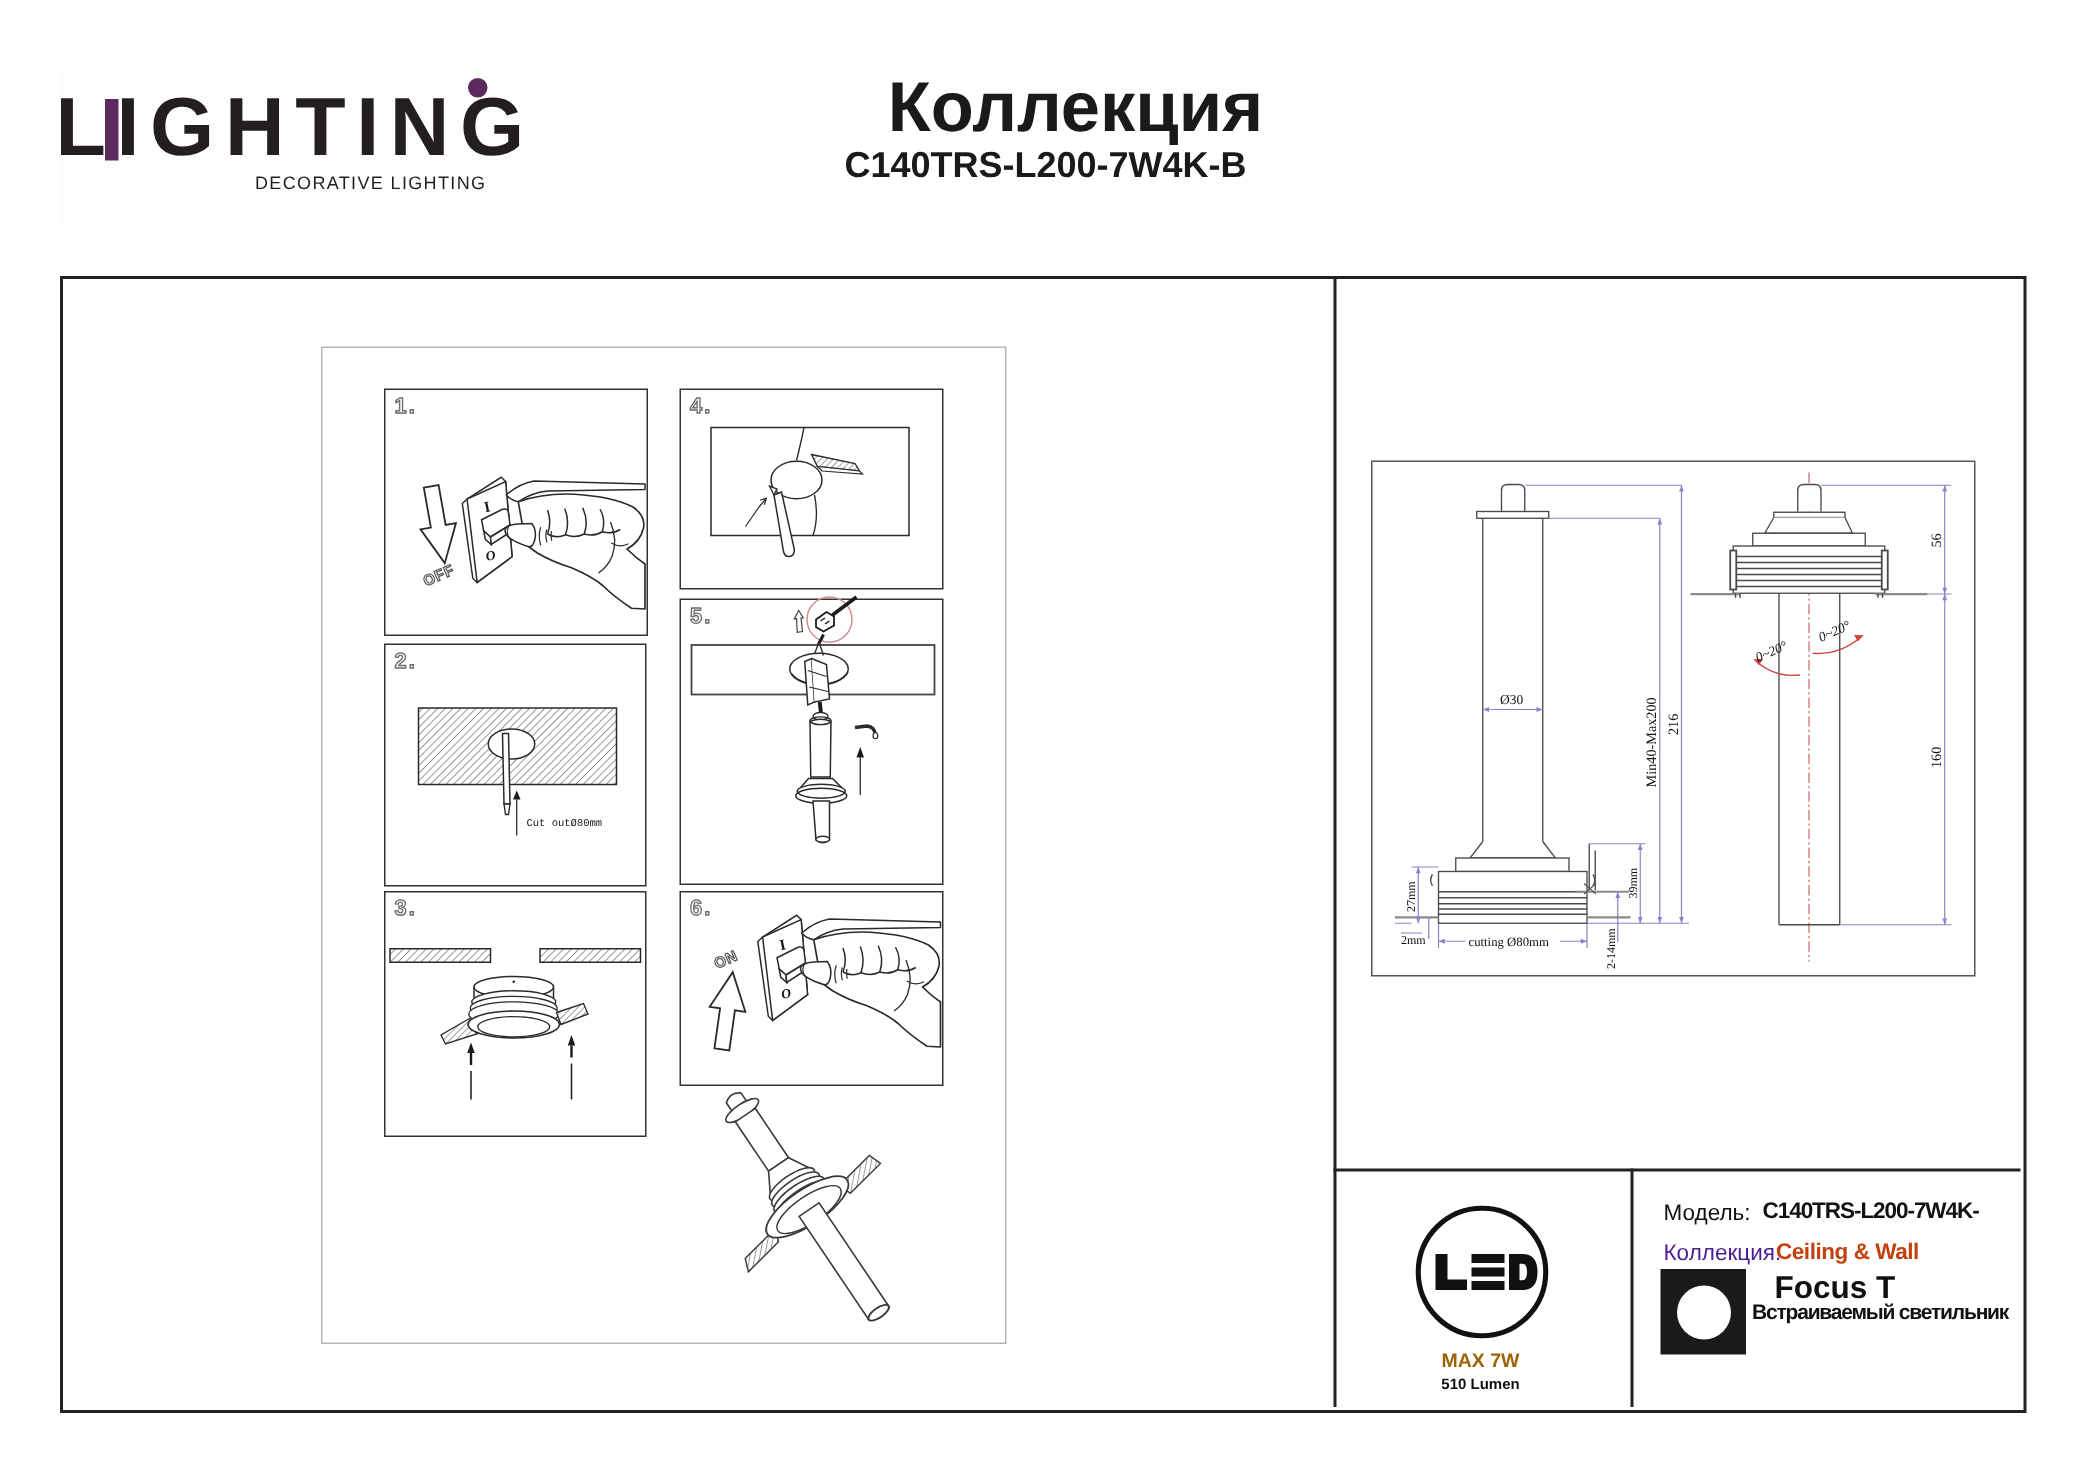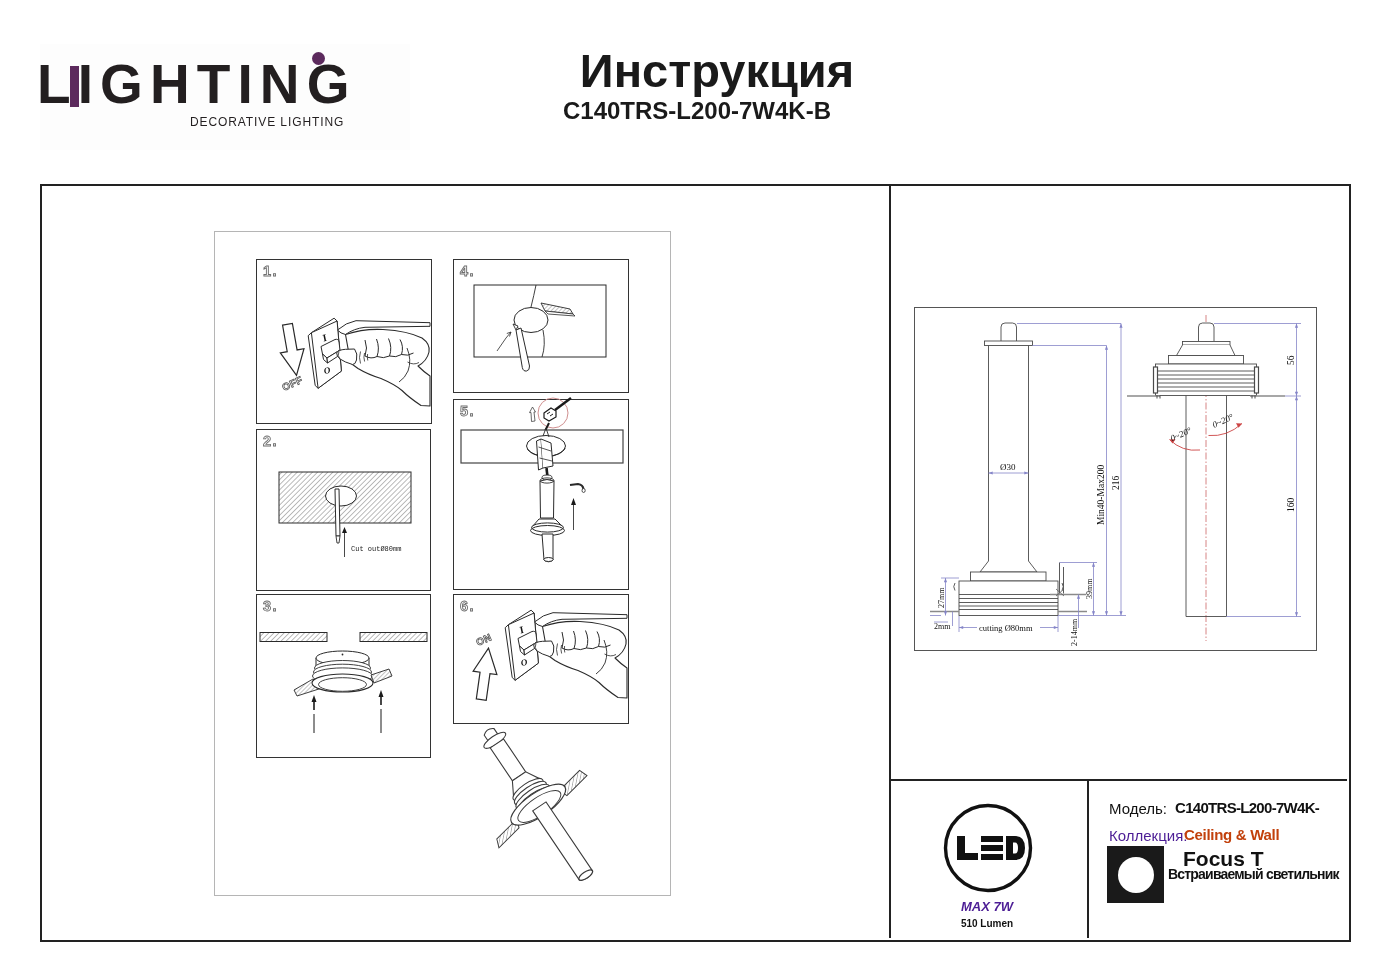--- a/index.html
+++ b/index.html
@@ -11,23 +11,23 @@
 <body>
 
 <div class="abs" style="left:40px;top:44px;width:370px;height:106px;background:#fdfdfd;"></div>
 
 <div class="abs" style="left:37px;top:57px;width:340px;height:60px;font-weight:bold;font-size:55px;letter-spacing:7.1px;color:#231f20;line-height:1;">LIGHTING</div>
 
 <div class="abs" style="left:70px;top:66px;width:9px;height:41px;background:#5c2a5d;"></div>
 
 <div class="abs" style="left:312px;top:52px;width:13px;height:13px;border-radius:50%;background:#5c2a5d;"></div>
 
-<div class="abs" style="left:190px;top:115px;width:250px;font-size:12px;letter-spacing:0.9px;color:#231f20;">DECORATIVE LIGHTING</div>
-
-<div class="abs" style="left:410px;top:43px;width:614px;text-align:center;font-size:47px;font-weight:bold;color:#1a1a1a;">Инструкция</div>
+<div class="abs" style="left:170px;top:115px;width:250px;font-size:12px;letter-spacing:0.9px;color:#231f20;">DECORATIVE LIGHTING</div>
+
+<div class="abs" style="left:410px;top:43px;width:614px;text-align:center;font-size:47px;font-weight:bold;color:#1a1a1a;">Коллекция</div>
 
 <div class="abs" style="left:410px;top:97px;width:574px;text-align:center;font-size:24px;font-weight:bold;color:#1a1a1a;">C140TRS-L200-7W4K-B</div>
 
 <div class="abs" style="left:40px;top:184px;width:1307px;height:754px;border:2px solid #222;"></div>
 
 <div class="abs" style="left:889px;top:184px;width:2px;height:754px;background:#222;"></div>
 
 <div class="abs" style="left:889px;top:779px;width:458px;height:2px;background:#222;"></div>
 
 <div class="abs" style="left:1087px;top:779px;width:2px;height:159px;background:#222;"></div>
@@ -379,21 +379,21 @@
 
   <g fill="#111">
     <path d="M 19 38 L 27 38 L 27 55 L 40 55 L 40 62 L 19 62 Z"></path>
     <rect x="43" y="38" width="22" height="6"></rect>
     <rect x="43" y="47" width="22" height="6"></rect>
     <rect x="43" y="56" width="22" height="6"></rect>
     <path d="M 68 38 L 77 38 Q 87 38 87 50 Q 87 62 77 62 L 68 62 Z M 75 44.5 L 75 55.5 L 77 55.5 Q 80 55.5 80 50 Q 80 44.5 77 44.5 Z"></path>
   </g>
 </svg>
 
-<div class="abs" style="left:917px;top:899px;width:140px;text-align:center;font-size:13px;font-weight:bold;color:#4c1d95;font-style:italic;">MAX 7W</div>
+<div class="abs" style="left:917px;top:899px;width:140px;text-align:center;font-size:13px;font-weight:bold;color:#a16207;">MAX 7W</div>
 
 <div class="abs" style="left:917px;top:918px;width:140px;text-align:center;font-size:10px;font-weight:bold;color:#111;">510 Lumen</div>
 
 <div class="abs" style="left:1109px;top:800px;font-size:15px;color:#111;">Модель:</div>
 
 <div class="abs" style="left:1175px;top:799px;font-size:15px;font-weight:bold;letter-spacing:-0.7px;color:#111;text-align:right;">C140TRS-L200-7W4K-</div>
 
 <div class="abs" style="left:1109px;top:827px;font-size:15px;color:#4c1d95;">Коллекция:</div>
 
 <div class="abs" style="left:1184px;top:826px;font-size:15px;font-weight:bold;letter-spacing:-0.3px;color:#c2410c;">Ceiling &amp; Wall</div>

